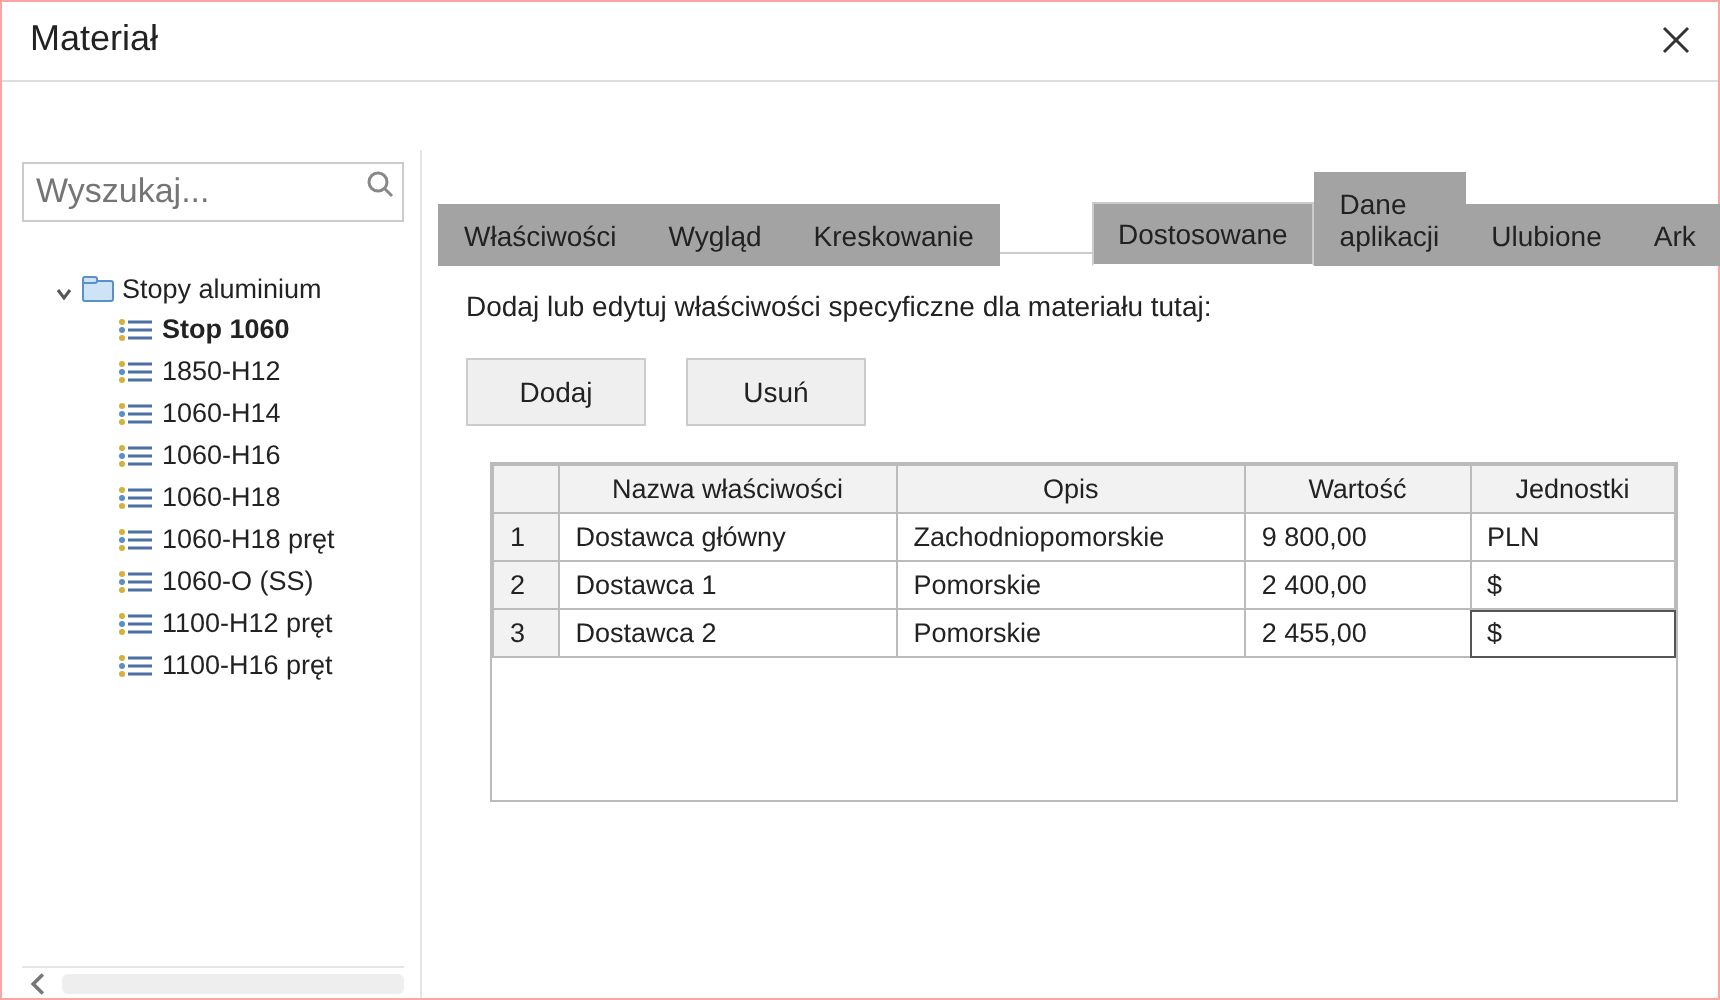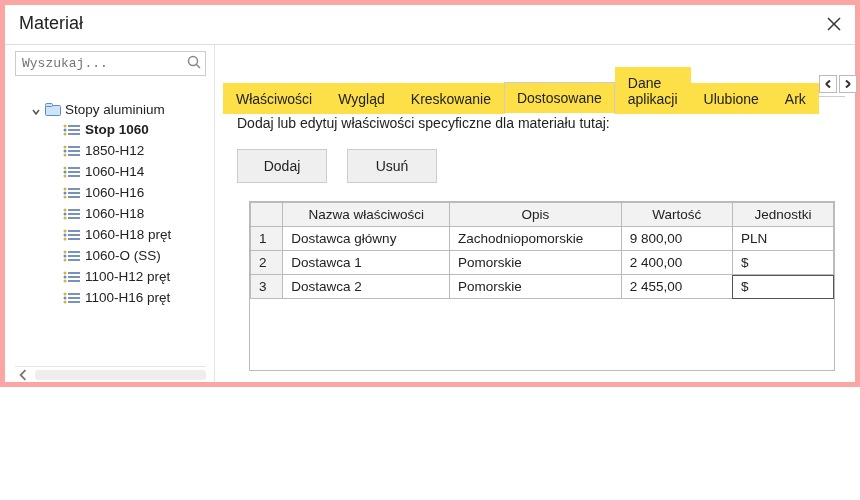--- a/index.html
+++ b/index.html
@@ -1,45 +1,45 @@
 <!DOCTYPE html>
 <html><head>
 <meta charset="utf-8">
 <style>
   * { box-sizing: border-box; }
   html, body { margin: 0; padding: 0; font-family: "Segoe UI", Tahoma, sans-serif; font-size: 13px; color: #222; background: #fff; }
-  .window { width: 860px; height: 387px; border: 5px solid #fca5a5; display: flex; flex-direction: column; box-shadow: 0 2px 10px rgba(0,0,0,0.1); }
+  .window { width: 860px; height: 500px; border: 1px solid #fca5a5; display: flex; flex-direction: column; box-shadow: 0 2px 10px rgba(0,0,0,0.1); gap: 34px; }
   .titlebar { display: flex; align-items: center; justify-content: space-between; padding: 8px 12px 10px 14px; border-bottom: 1px solid #ddd; }
   .titlebar h1 { margin: 0; font-size: 18px; font-weight: 400; }
   .close-x { width: 18px; height: 18px; display: flex; align-items: center; justify-content: center; cursor: pointer; }
   .close-x svg { width: 14px; height: 14px; stroke: #333; stroke-width: 1.5; }
   .body { flex: 1; display: flex; min-height: 0; }
   .sidebar { width: 210px; border-right: 1px solid #e5e5e5; display: flex; flex-direction: column; padding: 6px 8px 0 10px; }
   .search { position: relative; margin-bottom: 8px; }
-  .search input { width: 100%; padding: 4px 22px 4px 6px; border: 1px solid #ccc; font-size: 13px; color: #777; font-family: Liberation Mono, monospace; }
+  .search input { width: 100%; padding: 4px 22px 4px 6px; border: 1px solid #ccc; font-size: 17px; color: #777; }
   .search .mag { position: absolute; right: 5px; top: 4px; width: 14px; height: 14px; }
   .search .mag svg { stroke: #888; fill: none; stroke-width: 1.5; }
   .tree { flex: 1; overflow: hidden; position: relative; }
   .tree-list { list-style: none; margin: 16px; padding: 0; }
   .tree-root { display: flex; align-items: center; gap: 4px; padding: 2px 0; }
   .tree-root .chev { width: 10px; height: 10px; }
   .tree-root .chev svg { stroke: #555; fill: none; stroke-width: 1.5; }
   .folder-icon { width: 16px; height: 14px; display: inline-flex; }
   .tree-children { list-style: none; margin: 0; padding: 0 0 0 32px; }
   .tree-item { display: flex; align-items: center; gap: 4px; padding: 3px 0; white-space: nowrap; }
   .tree-item.selected span.lbl { font-weight: 700; }
   .item-icon { width: 18px; height: 12px; display: inline-flex; align-items: center; }
   .lbl { font-size: 13.5px; }
   .sidebar-scroll { height: 16px; border-top: 1px solid #e5e5e5; display: flex; align-items: center; padding-left: 2px; margin-top: 2px; }
   .sidebar-scroll .arrow { width: 12px; height: 12px; }
   .sidebar-scroll .track { flex: 1; height: 10px; background: #eee; margin-left: 6px; border-radius: 3px; }
   .main { flex: 1; display: flex; flex-direction: column; padding: 4px 10px 0 8px; min-width: 0; }
   .tabs { display: flex; align-items: flex-end; gap: 0; border-bottom: 1px solid #ccc; position: relative; }
-  .tab { padding: 7px 12px; font-size: 14px; color: #222; cursor: pointer; border: 1px solid transparent; border-bottom: none; position: relative; top: 18px; background: #fde047; }
-  .tab.active { border-color: #ccc; border-bottom: 1px solid #fff; }
+  .tab { padding: 7px 12px; font-size: 14px; color: #222; cursor: pointer; border: 1px solid transparent; border-bottom: none; position: relative; top: 7px; background: #a3a3a3; }
+  .tab.active { border-color: #ccc; border-bottom: 1px solid #fff; margin-left: 46px; }
   .tab-arrows { margin-left: auto; display: flex; gap: 2px; padding-bottom: 3px; }
   .tab-arrow { width: 18px; height: 18px; border: 1px solid #bbb; display: flex; align-items: center; justify-content: center; cursor: pointer; background: #fff; }
   .tab-arrow svg { width: 8px; height: 8px; stroke: #333; stroke-width: 2; fill: none; }
   .panel { padding: 18px 10px 10px 14px; flex: 1; }
   .instr { margin: 0 0 18px 0; font-size: 14px; }
   .btn-row { display: flex; gap: 20px; margin-bottom: 18px; }
   .btn { min-width: 90px; padding: 8px 18px; background: #efefef; border: 1px solid #ccc; font-size: 14px; cursor: pointer; text-align: center; }
   .grid-wrap { border: 1px solid #bbb; height: 170px; overflow: hidden; margin-left: 12px; }
   table.grid { border-collapse: collapse; width: 100%; font-size: 13.5px; }
   table.grid th, table.grid td { border: 1px solid #bbb; padding: 4px 8px; text-align: left; }

